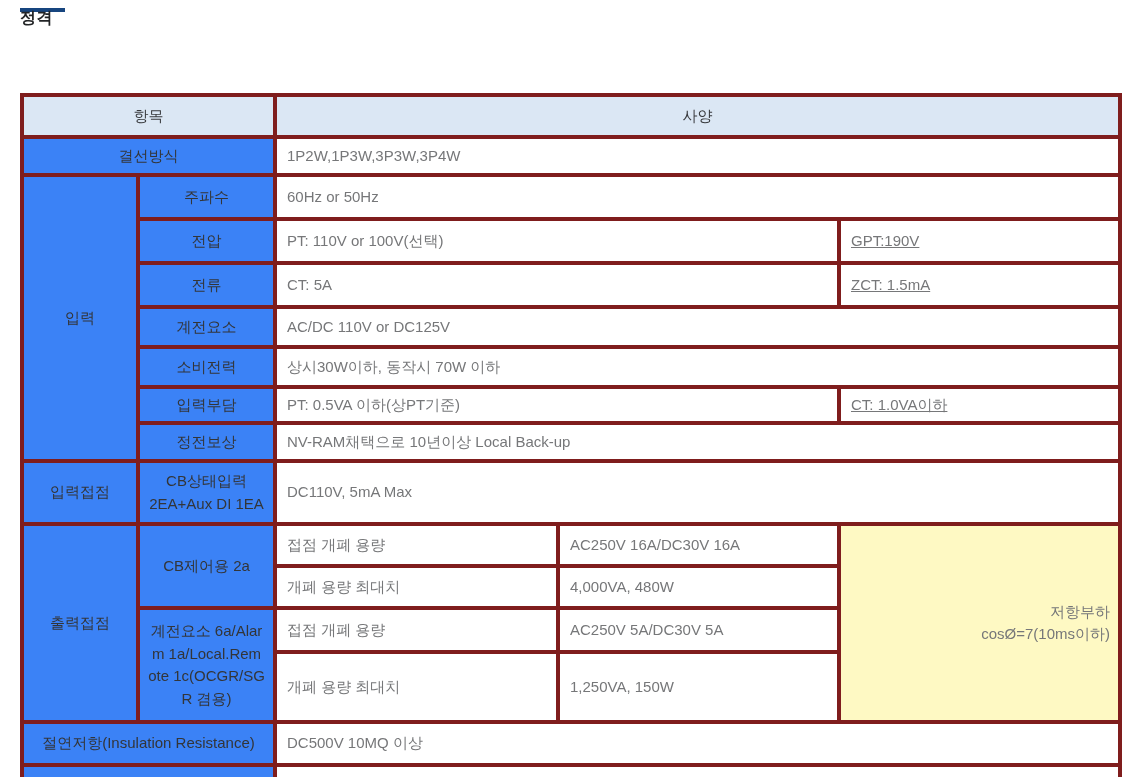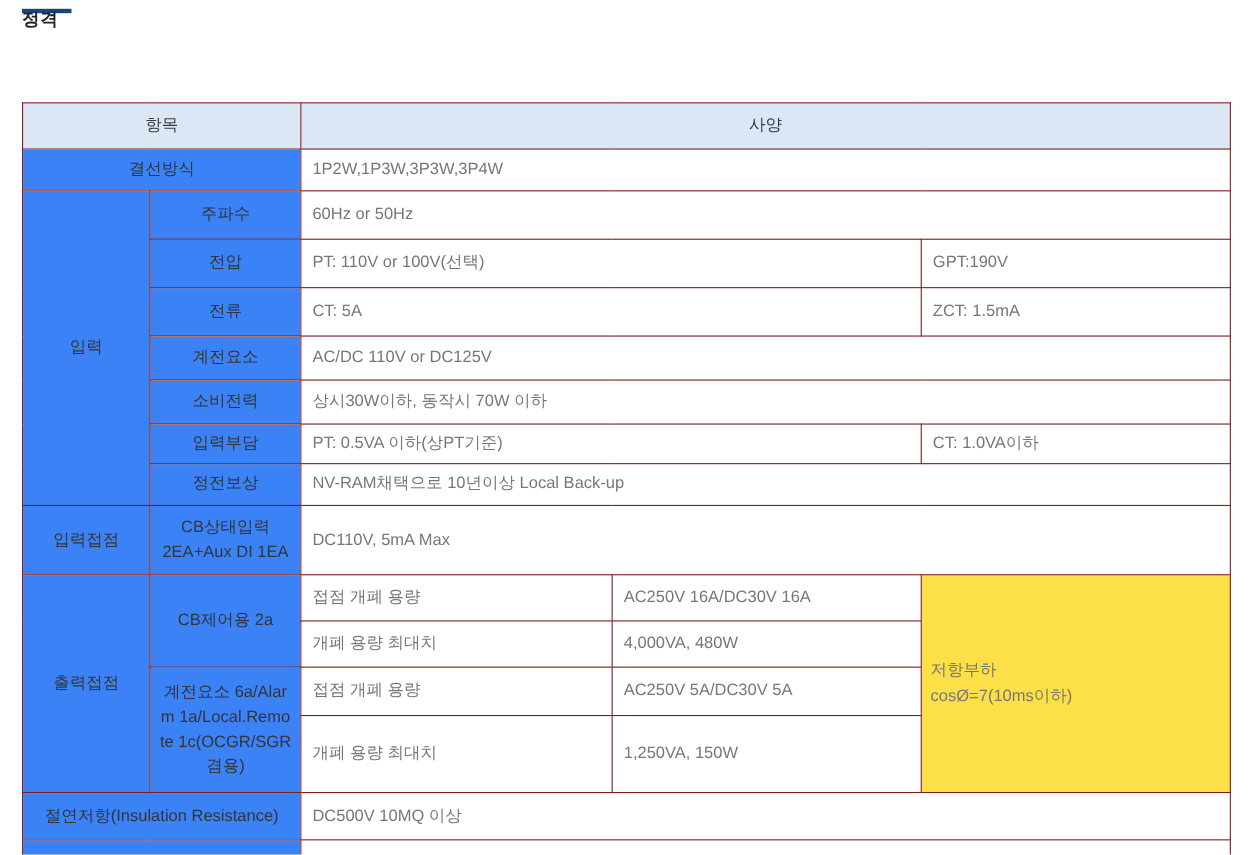--- a/index.html
+++ b/index.html
@@ -20,44 +20,44 @@
     font-size:16px; font-weight:700; color:#222426;
     letter-spacing:0.5px;
   }
   table.spec {
     position:absolute; left:20px; top:93px;
     width:1098px;
     border-collapse:collapse; table-layout:fixed;
     font-size:15px;
   }
   table.spec th, table.spec td {
-    border:1px solid #7f1d1d;
+    border:4px solid #7f1d1d;
     vertical-align:middle;
     line-height:1.5;
     overflow:hidden;
   }
   th.head {
     background:#dbe7f4; color:#383a3d;
     font-weight:400; text-align:center;
     padding:4px 8px;
   }
   td.lbl {
     background:#3b82f6; color:#333538;
     text-align:center; padding:4px 8px;
   }
   td.val {
     background:#ffffff; color:#767779;
     text-align:left; padding:0 10px;
   }
   td.note {
-    background:#fde047; color:#767779;
-    text-align:left; padding:4px 8px;
+    background:#fef9c3; color:#767779;
+    text-align:right; padding:4px 8px;
   }
   td.no-r { border-right:hidden; }
-  td.no-l { border-left:hidden; }
+  td.no-l { border-left:hidden;text-decoration:underline; }
   td.brk { word-break:break-all; line-height:1.55; }
   .note-line { display:block; }
 </style>
 </head>
 <body>
 
 <div class="page">
 
   <div class="accent-bar"></div>
   <div class="page-title">정격</div>

